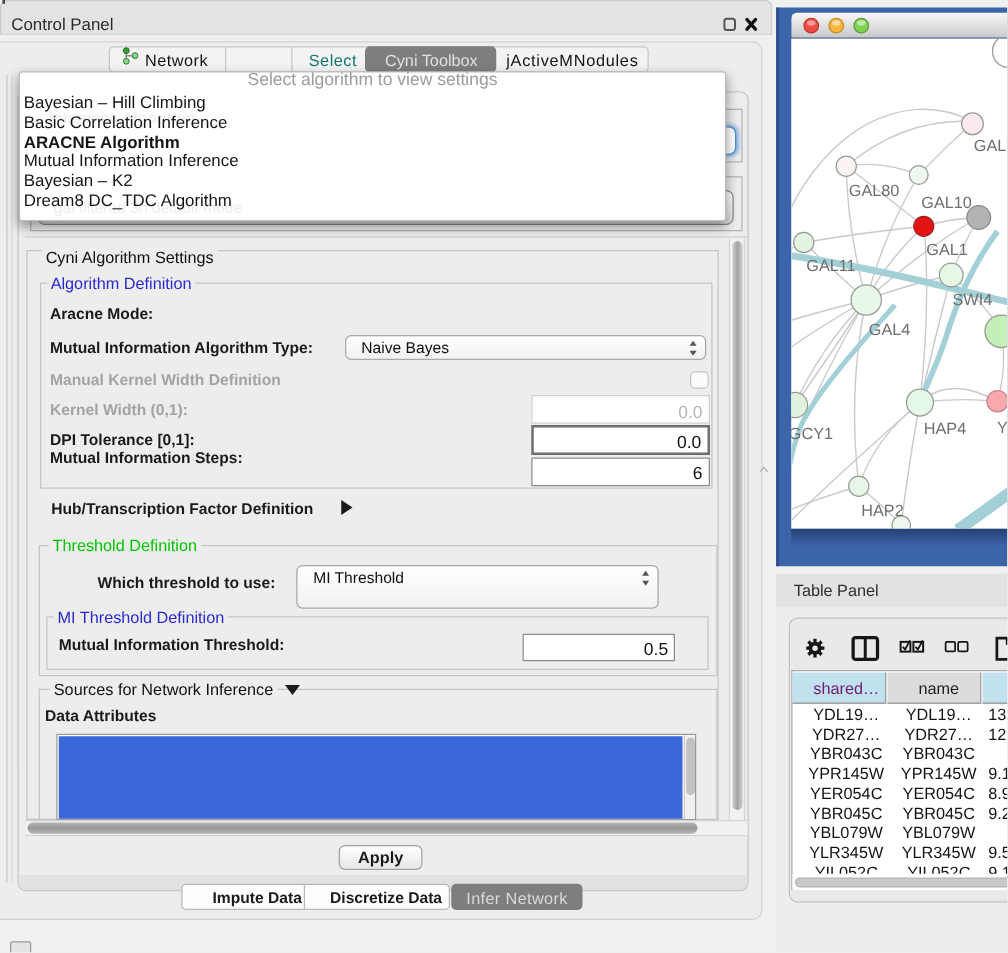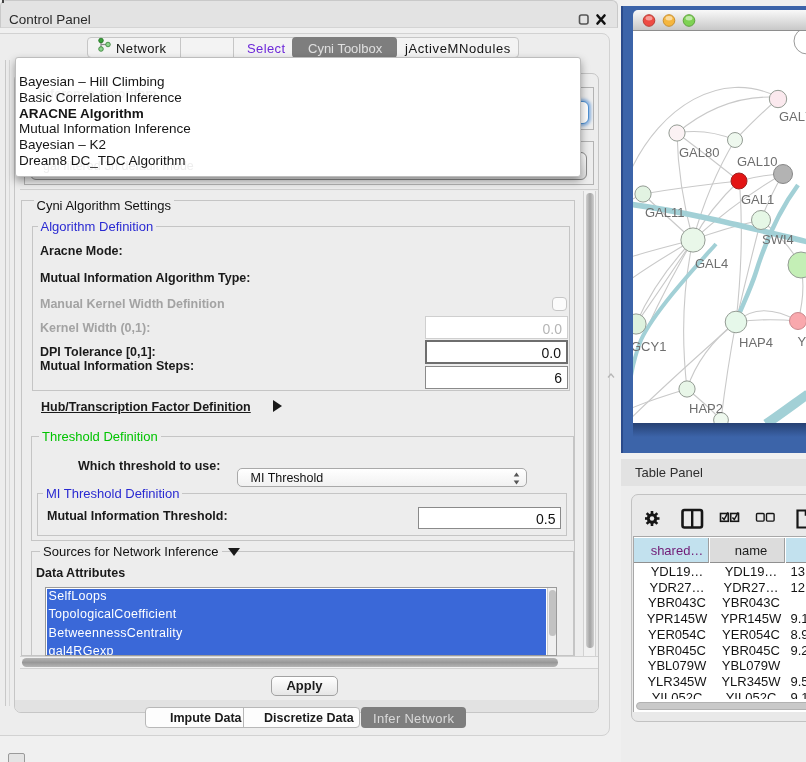--- a/index.html
+++ b/index.html
@@ -40,21 +40,21 @@
   <div class="abs" style="left:292px; top:37px; width:105px; height:21px; background:#7e7e7e; border-radius:4px;"></div>
   <svg class="abs" style="left:96px; top:37px;" width="16" height="16" viewBox="0 0 16 16">
     <line x1="5" y1="3.5" x2="5" y2="12" stroke="#888" stroke-width="1.2"></line>
     <line x1="5" y1="7.5" x2="12" y2="7.5" stroke="#888" stroke-width="1.2"></line>
     <circle cx="5" cy="3.5" r="2.3" fill="#3aa13a" stroke="#1c6e1c" stroke-width="0.8"></circle>
     <circle cx="12" cy="7.5" r="2.3" fill="#8fd48f" stroke="#2e7e2e" stroke-width="0.8"></circle>
     <circle cx="5" cy="12" r="2.3" fill="#8fd48f" stroke="#2e7e2e" stroke-width="0.8"></circle>
   </svg>
   <div class="abs" style="left:116px; top:40.5px; font-size:13px; letter-spacing:0.4px; color:#141414;">Network</div>
   <div class="abs" style="left:193px; top:40.5px; font-size:18px; letter-spacing:0.4px; color:#a16207;margin-top:40px;">Style</div>
-  <div class="abs" style="left:247px; top:40.5px; font-size:13px; letter-spacing:0.4px; color:#6d28d9;">Select</div>
+  <div class="abs" style="left:247px; top:40.5px; font-size:13px; letter-spacing:0.4px; color:#0f766e;">Select</div>
   <div class="abs" style="left:308px; top:40.5px; font-size:13px; color:#e0e0e0;">Cyni Toolbox</div>
   <div class="abs" style="left:405px; top:40.5px; font-size:13px; letter-spacing:0.6px; color:#141414;">jActiveMNodules</div>
 
   <div class="abs" style="left:4.5px; top:60px; width:1px; height:646px; background:#c8c8c8;"></div>
   <div class="abs" style="left:8.5px; top:60px; width:1px; height:646px; background:#d8d8d8;"></div>
 
   <div class="abs" style="left:14px; top:73px; width:585px; height:639.5px; background:#ededed; border:1px solid #c6c6c6; border-radius:7px;"></div>
   <div class="abs" style="left:15px; top:699.5px; width:583px; height:12px; background:#e2e2e2; border-radius:0 0 6px 6px;"></div>
 
   <div class="abs" style="left:24px; top:87px; width:570px; height:43px; border:1px solid #b3b3b3;"></div>
@@ -71,84 +71,91 @@
   <div class="abs" style="left:22px; top:657.5px; width:536px; height:9px; border-radius:4.5px; background:linear-gradient(#b5b5b5,#989898 50%,#b5b5b5);"></div>
 
   <div class="grp" style="left:21px; top:199.5px; width:554px; height:456.5px;"></div>
   <div class="gtitle" style="left:33.5px; top:199px; color:#111;">Cyni Algorithm Settings</div>
 
   <div class="grp" style="left:32px; top:225.5px; width:538px; height:165.5px;"></div>
   <div class="gtitle" style="left:37.5px; top:219.5px; color:#2a2ad2;">Algorithm Definition</div>
 
   <div class="lbl" style="left:40px; top:244px;">Aracne Mode:</div>
   <div class="lbl" style="left:40px; top:271px;">Mutual Information Algorithm Type:</div>
+  <div class="combo" style="left:275.5px; top:268px; width:289.5px; height:19.5px;">
+      <span class="ct">Naive Bayes</span>
+    <svg class="stepper" viewBox="0 0 7 13">
+        <path d="M3.5 0.5 L6.3 4.5 H0.7 Z" fill="#555"></path>
+        <path d="M3.5 12.5 L6.3 8.5 H0.7 Z" fill="#555"></path>
+      </svg>
+  </div>
   <div class="glbl" style="left:40px; top:296.5px;">Manual Kernel Width Definition</div>
   <div class="abs" style="left:551.5px; top:296.5px; width:15px; height:14px; border:1px solid #c6c6c6; border-radius:4px; background:#fbfbfb;"></div>
 
   <div class="glbl" style="left:40px; top:320.5px;">Kernel Width (0,1):</div>
   <div class="field" style="left:424.5px; top:315.5px; width:143px; height:23.5px; border:1px solid #cfcfcf;">
       <span style="top:4px; color:#b5b5b5;">0.0</span>
     </div>
   <div class="lbl" style="left:40px; top:345px;">DPI Tolerance [0,1]:</div>
   <div class="field" style="left:424.5px; top:340px; width:143px; height:23.5px; border:2px solid #6e6e6e;">
       <span style="top:3px; color:#111;">0.0</span>
     </div>
   <div class="lbl" style="left:40px; top:359px;">Mutual Information Steps:</div>
   <div class="field" style="left:424.5px; top:365.5px; width:143px; height:23px; border:1px solid #8a8a8a;">
       <span style="top:3.5px; color:#111;">6</span>
     </div>
 
-  <div class="lbl" style="left:41px; top:399.5px;text-decoration:underline;">Hub/Transcription Factor Definition</div>
+  <div class="lbl" style="left:41px; top:399.5px;">Hub/Transcription Factor Definition</div>
   <div class="abs" style="left:273px; top:400px; width:0; height:0; border-left:9px solid #1a1a1a; border-top:6px solid transparent; border-bottom:6px solid transparent;"></div>
 
   <div class="grp" style="left:31px; top:436px; width:543px; height:105px;"></div>
   <div class="gtitle" style="left:39px; top:429.5px; color:#00c400;">Threshold Definition</div>
 
   <div class="lbl" style="left:78px; top:458.5px;">Which threshold to use:</div>
-  <div class="combo" style="left:237px; top:468px; width:290px; height:19px;padding-left:28px;">
+  <div class="combo" style="left:237px; top:452px; width:290px; height:35px;padding-left:28px;">
       <span class="ct">MI Threshold</span>
     <svg class="stepper" viewBox="0 0 7 13">
         <path d="M3.5 0.5 L6.3 4.5 H0.7 Z" fill="#555"></path>
         <path d="M3.5 12.5 L6.3 8.5 H0.7 Z" fill="#555"></path>
       </svg>
   </div>
 
   <div class="grp" style="left:37px; top:493px; width:530px; height:43px;"></div>
   <div class="gtitle" style="left:43px; top:486.5px; color:#2a2ad2;">MI Threshold Definition</div>
   <div class="lbl" style="left:47px; top:509px;">Mutual Information Threshold:</div>
-  <div class="field" style="left:418px; top:507px; width:143px; height:22px; border:1px solid #8a8a8a;">
+  <div class="field" style="left:418px; top:507px; width:122px; height:22px; border:1px solid #8a8a8a;">
       <span style="top:2.5px; color:#111;">0.5</span>
     </div>
 
   <div class="grp" style="left:31px; top:551px; width:543px; height:105px; border-bottom:none;"></div>
   <div class="gtitle" style="left:40px; top:544.5px; color:#111; font-weight:normal;">Sources for Network Inference</div>
   <div class="abs" style="left:228px; top:547.5px; width:0; height:0; border-top:8px solid #1a1a1a; border-left:6.5px solid transparent; border-right:6.5px solid transparent;"></div>
 
   <div class="lbl" style="left:36px; top:566px;">Data Attributes</div>
   <div class="abs" style="left:45px; top:587px; width:512px; height:69px; border:1px solid #9a9a9a; background:#fff; overflow:hidden;">
     <div style="position:absolute; left:1px; top:1px; width:499px; height:72.8px; background:#3a68d8;"></div>
-    <div style="position:absolute; left:2.5px; top:-0.8px; font-size:12.5px; letter-spacing:0.3px; color:#fff; line-height:18.2px;">SelfLoops<br>TopologicalCoefficient<br>BetweennessCentrality<br>gal4RGexp</div>
     <div style="position:absolute; left:501px; top:0; width:11px; height:69px; background:#f0f0f0; border-left:1px solid #ccc;"></div>
     <div style="position:absolute; left:503px; top:2px; width:7px; height:46px; border-radius:3.5px; background:#c2c2c2;"></div>
   </div>
 
   <div class="abs" style="left:271px; top:676px; width:67px; height:19.5px; border:1px solid #a2a2a2; border-radius:5px; background:linear-gradient(#fff,#e6e6e6); text-align:center; font-size:13px; font-weight:bold; color:#1c1c1c; line-height:18px;">Apply</div>
 
   <div class="abs" style="left:145px; top:707px; width:215px; height:21px; background:#fdfdfd; border:1px solid #b8b8b8; border-radius:4px;"></div>
   <div class="abs" style="left:242.5px; top:708px; width:1px; height:19px; background:#b8b8b8;"></div>
   <div class="abs" style="left:361px; top:707px; width:105px; height:21px; background:#7e7e7e; border-radius:4px;"></div>
   <div class="abs" style="left:170px; top:710.5px; font-size:12.5px; font-weight:bold; color:#1b1b1b;">Impute Data</div>
   <div class="abs" style="left:264px; top:710.5px; font-size:12.5px; font-weight:bold; color:#1b1b1b;">Discretize Data</div>
   <div class="abs" style="left:373px; top:710.5px; font-size:13px; letter-spacing:0.3px; color:#d9d9d9;">Infer Network</div>
 
   <div class="abs" style="left:8px; top:753px; width:17px; height:12px; border:1px solid #9a9a9a; background:#e4e4e4; border-radius:2px;"></div>
 
   <div class="abs" style="left:15px; top:57px; width:566px; height:119.5px; background:#fff; border:1px solid #bdbdbd; border-radius:3px; box-shadow:0 4px 9px rgba(0,0,0,0.38); z-index:50;">
     <div style="position:absolute; left:23px; top:29px; font-size:12.5px; font-weight:bold; color:rgba(140,140,140,0.13); ">Inference Algorithm</div>
     <div style="position:absolute; left:27px; top:101px; font-size:12.5px; color:rgba(140,140,140,0.16);">gal filtered 3n default mode</div>
+    <div style="position:absolute; left:0; top:-2px; width:100%; text-align:center; font-size:14px; color:#9c9c9c; line-height:15px;">Select algorithm to view settings</div>
     <div style="position:absolute; left:3px; top:16.2px; font-size:13.5px; color:#151515; line-height:15.7px;">Bayesian – Hill Climbing<br>Basic Correlation Inference<br><b>ARACNE Algorithm</b><br>Mutual Information Inference<br>Bayesian – K2<br>Dream8 DC_TDC Algorithm</div>
   </div>
 
   <div class="abs" style="left:621px; top:6px; width:185px; height:447px; background:#3c64a9; border-left:2px solid #2a4a8a;"></div>
   <div class="abs" style="left:633px; top:10px; width:173px; height:21px; background:linear-gradient(#f9f9f9,#c8c8c8); border-bottom:1px solid #8e8e8e; border-radius:5px 0 0 0;"></div>
   <svg class="abs" style="left:633px; top:10px;" width="70" height="21" viewBox="0 0 70 21">
     <circle cx="16" cy="10.5" r="5.8" fill="#ee4b43" stroke="#b93a32" stroke-width="1"></circle>
     <circle cx="36" cy="10.5" r="5.8" fill="#f5b63e" stroke="#c98f2d" stroke-width="1"></circle>
     <circle cx="56" cy="10.5" r="5.8" fill="#7ed253" stroke="#5da23c" stroke-width="1"></circle>
     <ellipse cx="16" cy="8.3" rx="3.4" ry="2.2" fill="rgba(255,255,255,0.45)"></ellipse>

